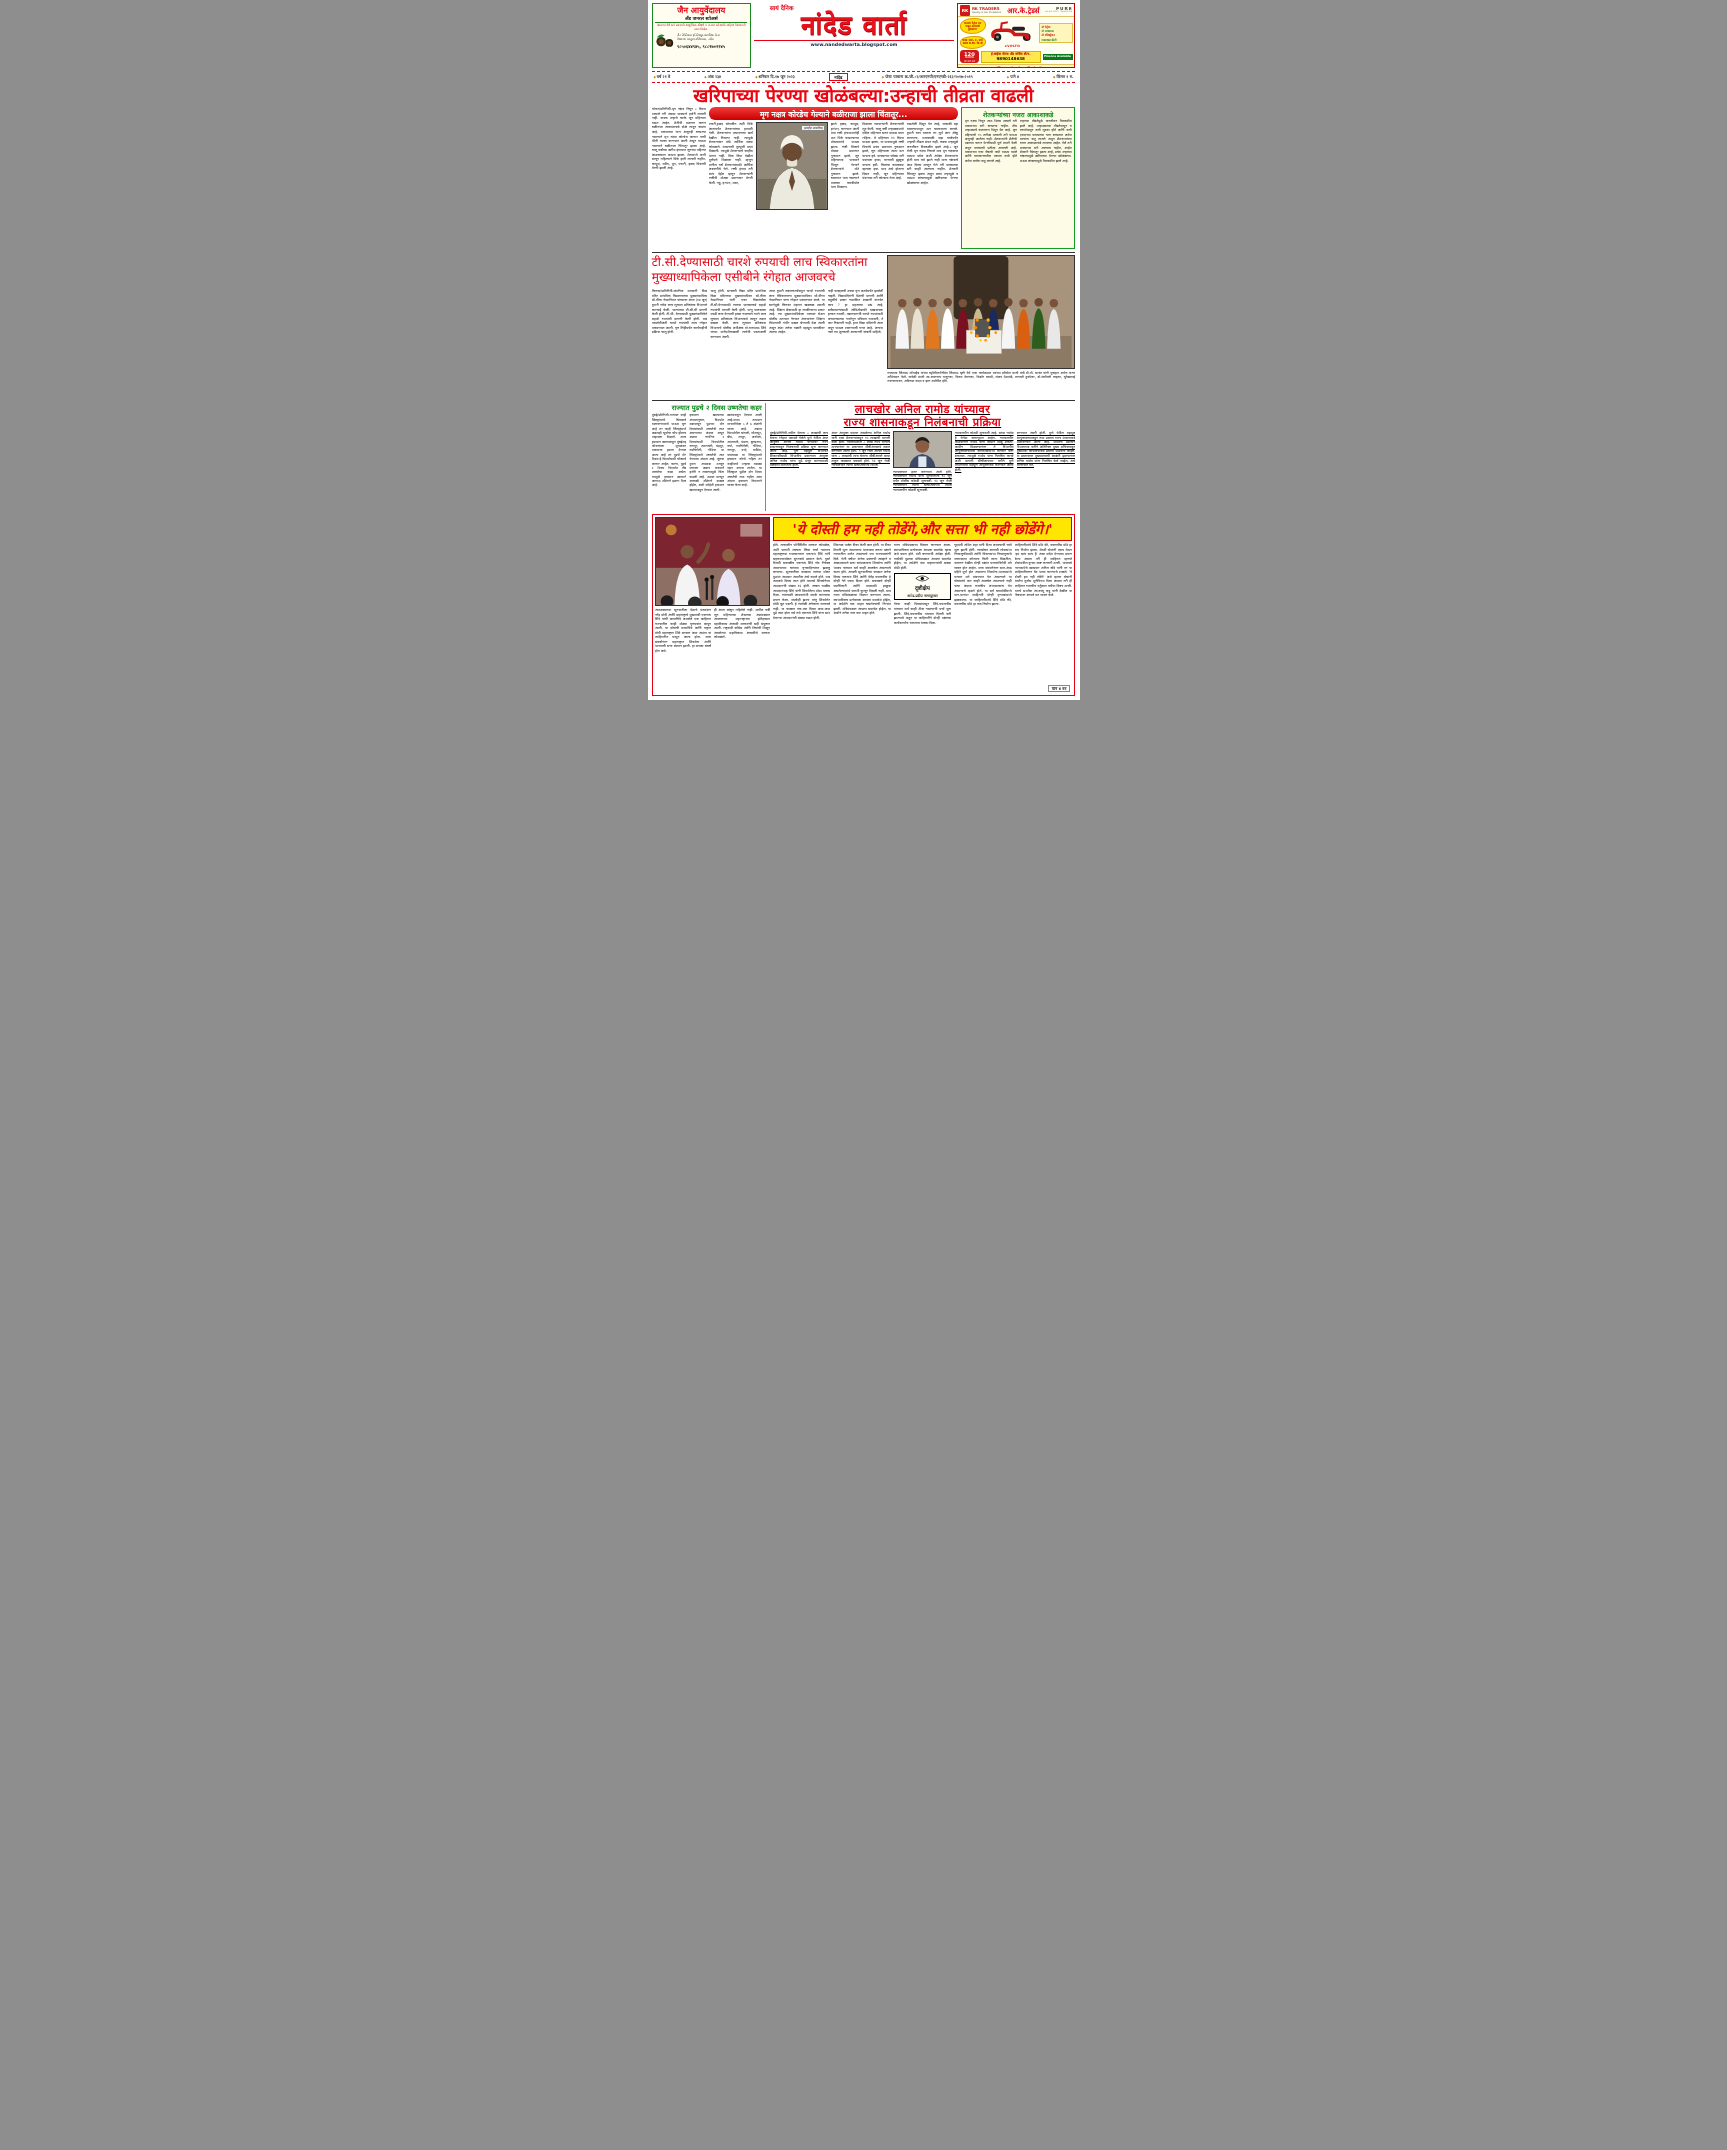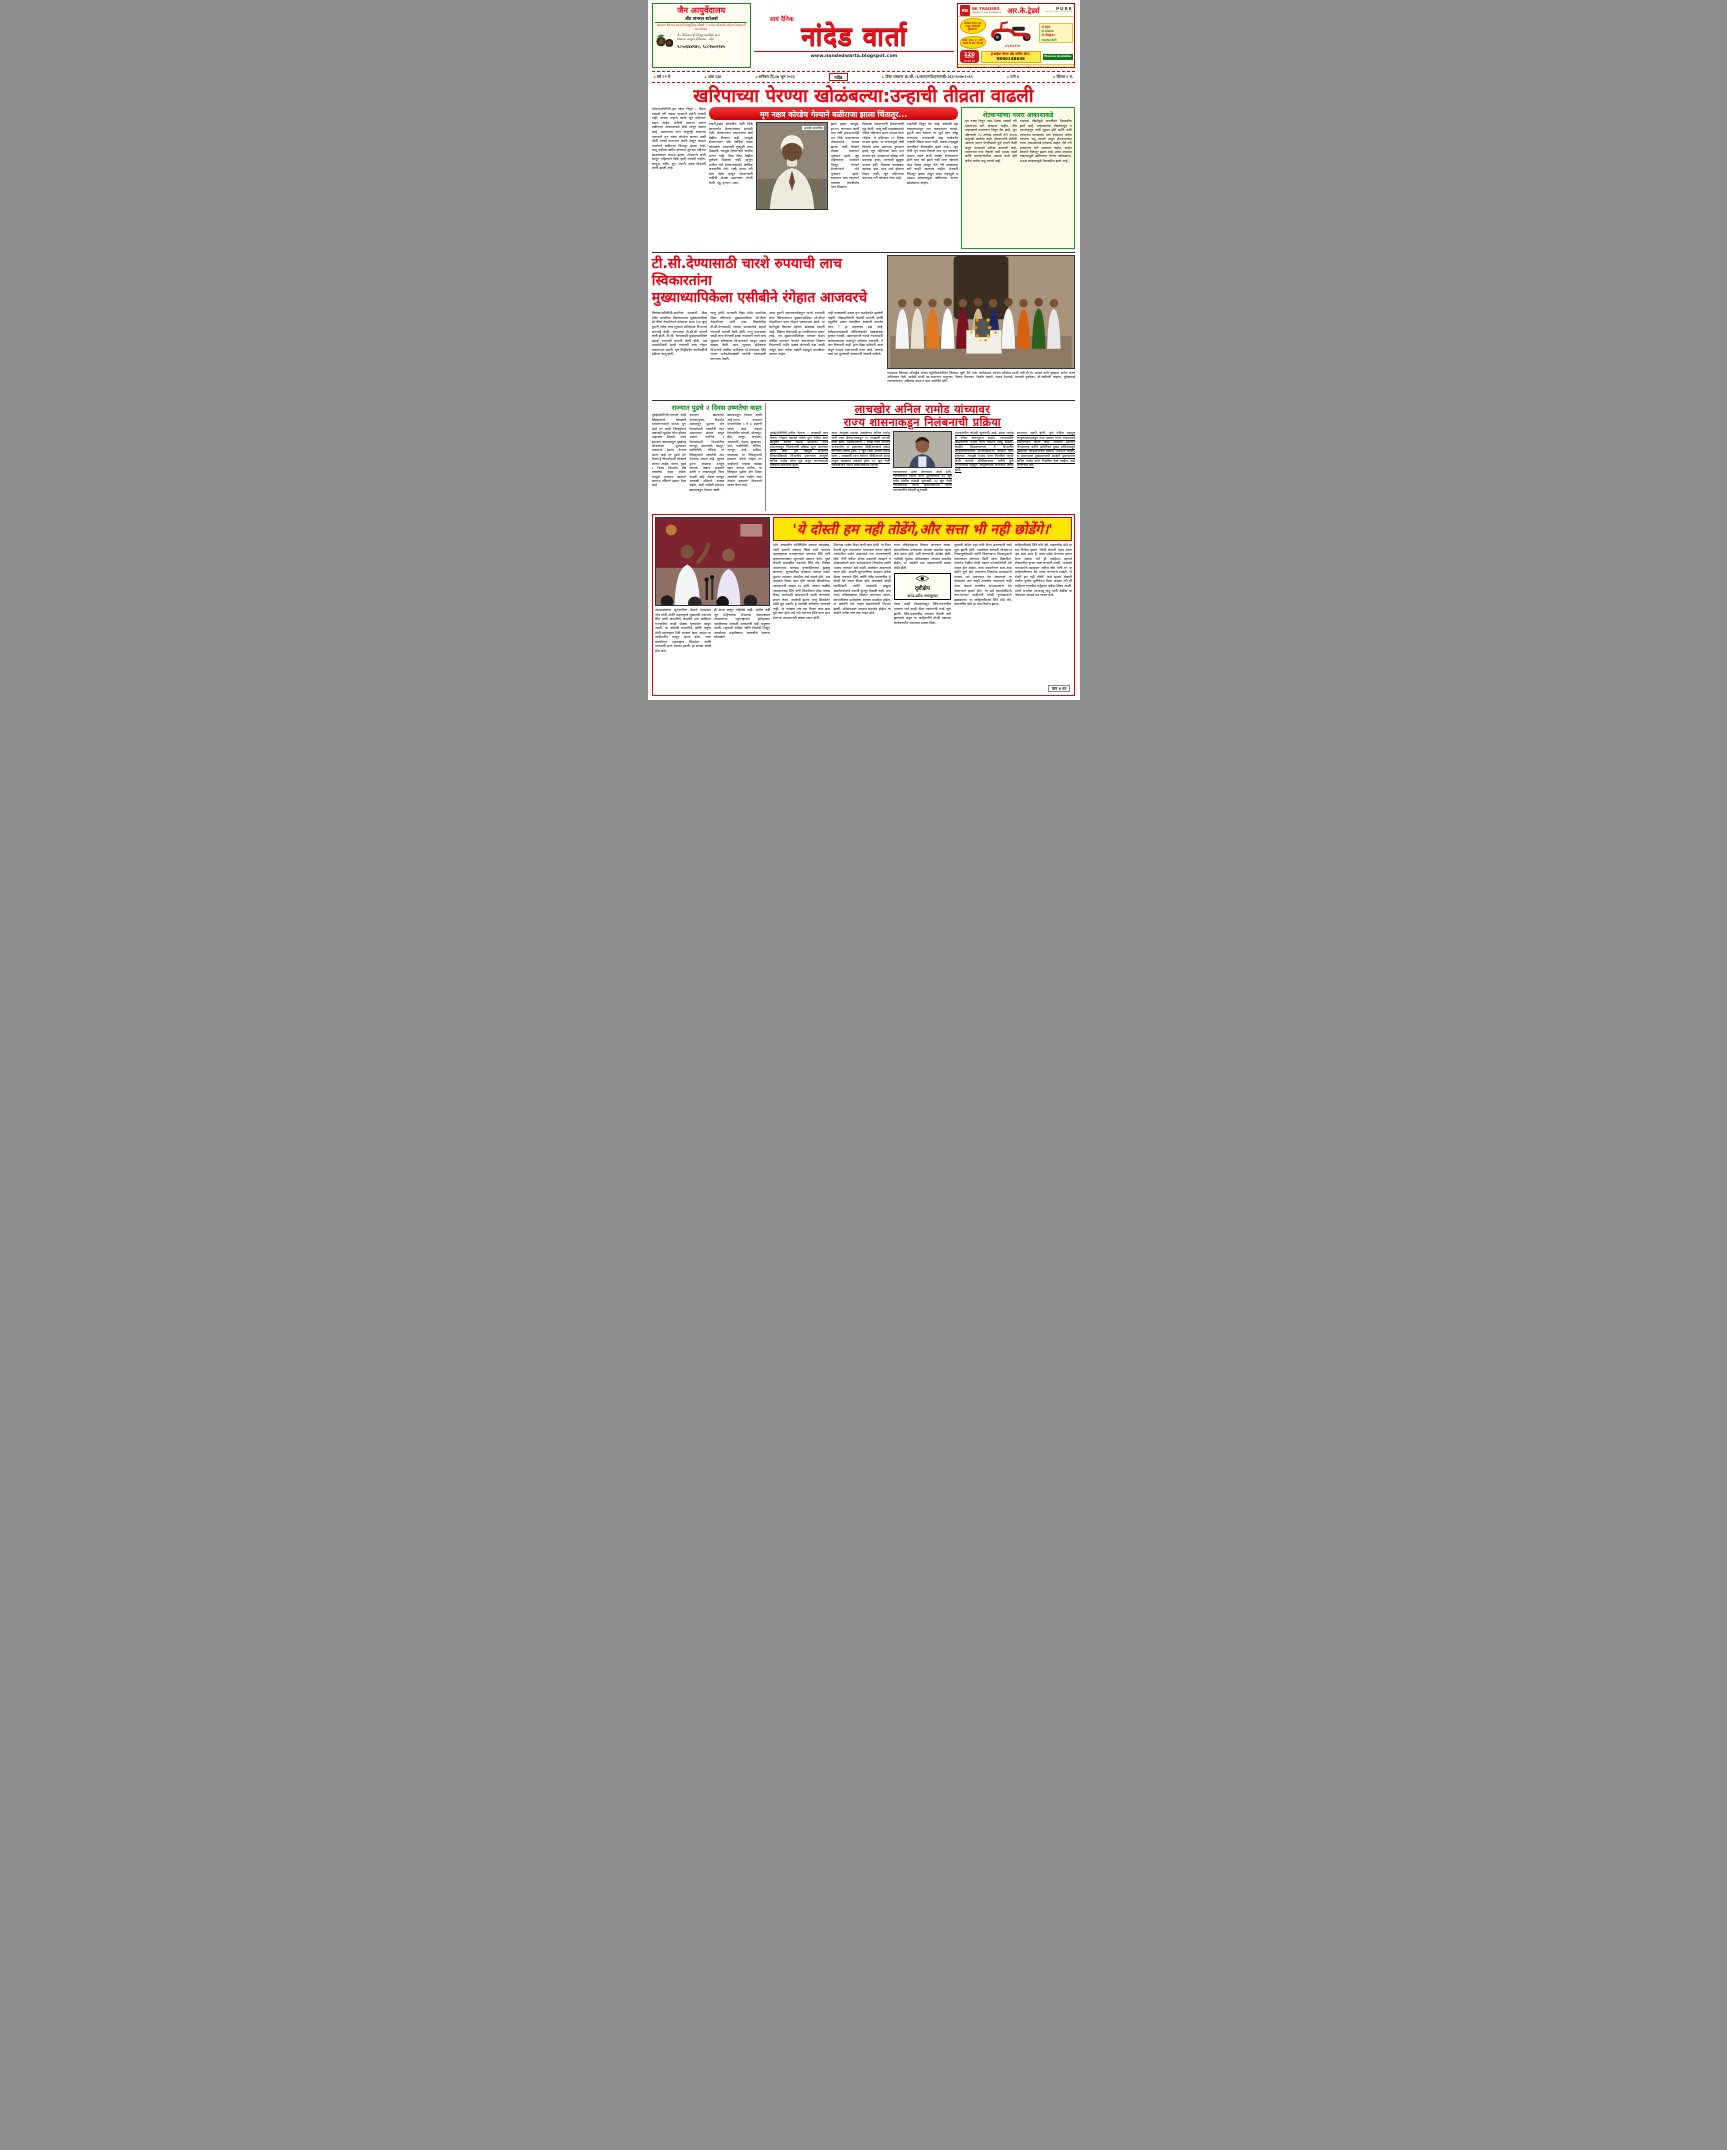--- a/index.html
+++ b/index.html
@@ -10,21 +10,21 @@
   
   .topbar { display:flex; gap:3.4px; height:65px; }
   .ad-left { width:99px; border:1.7px double #168a1e; background:#fffdf0; padding:1.7px 2.6px; display:flex; flex-direction:column; }
   .ad-left-title { color:#e60012; font-weight:bold; font-size:8.2px; text-align:center; line-height:1.05; }
   .ad-left-sub { color:#111; font-weight:bold; font-size:4.7px; text-align:center; border-bottom:0.4px solid #168a1e; padding-bottom:0.9px; }
   .ad-left-line { color:#b00; font-size:3px; text-align:center; margin-top:1.3px; line-height:1.25; }
   .ad-left-row { display:flex; gap:1.7px; margin-top:1.7px; align-items:center; }
   .ad-left-addr { font-size:3px; color:#222; line-height:1.3; }
   .ad-left-phone { font-size:4.3px; font-weight:bold; color:#111; margin-top:0.9px; }
 
-  .masthead { flex:1; display:flex; flex-direction:column; align-items:center; padding-top:0.9px;justify-content:center; }
+  .masthead { flex:1; display:flex; flex-direction:column; align-items:center; padding-top:0.9px; }
   .pre-title { align-self:flex-start; margin-left:15.5px; color:#e60012; font-weight:bold; font-size:6px; }
   .np-title { color:#e8101a; font-weight:900; font-size:26px; line-height:1.02; text-shadow:0.4px 0.9px 0 #8d0d0d; letter-spacing:0.9px; }
   .np-site { width:100%; border-top:0.9px solid #e60012; margin-top:1.7px; padding-top:0.9px; text-align:center; font-weight:bold; font-size:4.7px; color:#13284a; }
 
   .ad-right { width:118px; border:0.9px solid #c40000; background:#fffef2; display:flex; flex-direction:column; overflow:hidden; }
   .ar-row1 { display:flex; align-items:center; gap:1.7px; padding:0.9px 1.7px; border-bottom:0.4px solid #e0c060; }
   .rk-logo { width:10.3px; height:10.3px; background:#d01818; color:#fff; font-weight:bold; font-size:4.3px; display:flex; align-items:center; justify-content:center; border-radius:1.3px; }
   .rk-en { font-size:3.9px; font-weight:bold; color:#d01818; line-height:1.05; }
   .rk-tag { font-size:2.4px; color:#555; }
   .rk-brand { flex:1; text-align:center; color:#e60012; font-weight:900; font-size:6.9px; }
@@ -68,21 +68,21 @@
   .lead-photo svg { display:block; width:100%; height:100%; }
   .lead-photo figcaption { position:absolute; top:1.3px; right:1.3px; background:rgba(255,255,255,.9); border:0.4px solid #888; font-size:2.8px; padding:0.4px 1.3px; color:#222; }
   .sky-box { width:114px; flex:none; border:1.1px solid #12a021; background:#fdfbe6; padding:2.2px 2.6px; }
   .sky-title { color:#0d8f1c; font-weight:bold; font-size:6.2px; text-align:center; line-height:1.15; margin-bottom:1.7px; }
   .sky-cols { display:flex; gap:2.6px; height:117px; overflow:hidden; }
   .sky-cols > * { flex:1; min-width:0; font-size:3.3px; }
 
   
   .acb-section { border-top:0.9px solid #333; margin-top:2.6px; padding-top:2.2px; display:flex; gap:3.9px; height:145px; }
   .acb-left { flex:1; min-width:0; display:flex; flex-direction:column; }
-  .acb-headline { color:#e60012; font-weight:700; font-size:14px; line-height:1.22; margin-bottom:5px; }
+  .acb-headline { color:#e60012; font-weight:400; font-size:12px; line-height:1.22; margin-bottom:5px; }
   .acb-cols { flex:1; overflow:hidden; }
   .acb-photo { width:188px; flex:none; }
   .acb-photo .ph { border:0.4px solid #333; height:114px; background:#a8937c; }
   .acb-photo svg { display:block; width:100%; height:100%; }
   .acb-caption { font-size:3.3px; line-height:1.3; text-align:justify; color:#141414; margin-top:1.3px; }
 
   
   .mid-section { border-top:0.9px solid #333; margin-top:2.6px; padding-top:2.2px; display:flex; gap:3.9px; height:111px; }
   .heat-story { width:114px; flex:none; border-right:0.4px solid #888; padding-right:3px; display:flex; flex-direction:column;align-items:flex-end; }
   .heat-headline { color:#0d8f1c; font-weight:900; font-size:6.7px; margin-bottom:1.7px; }

